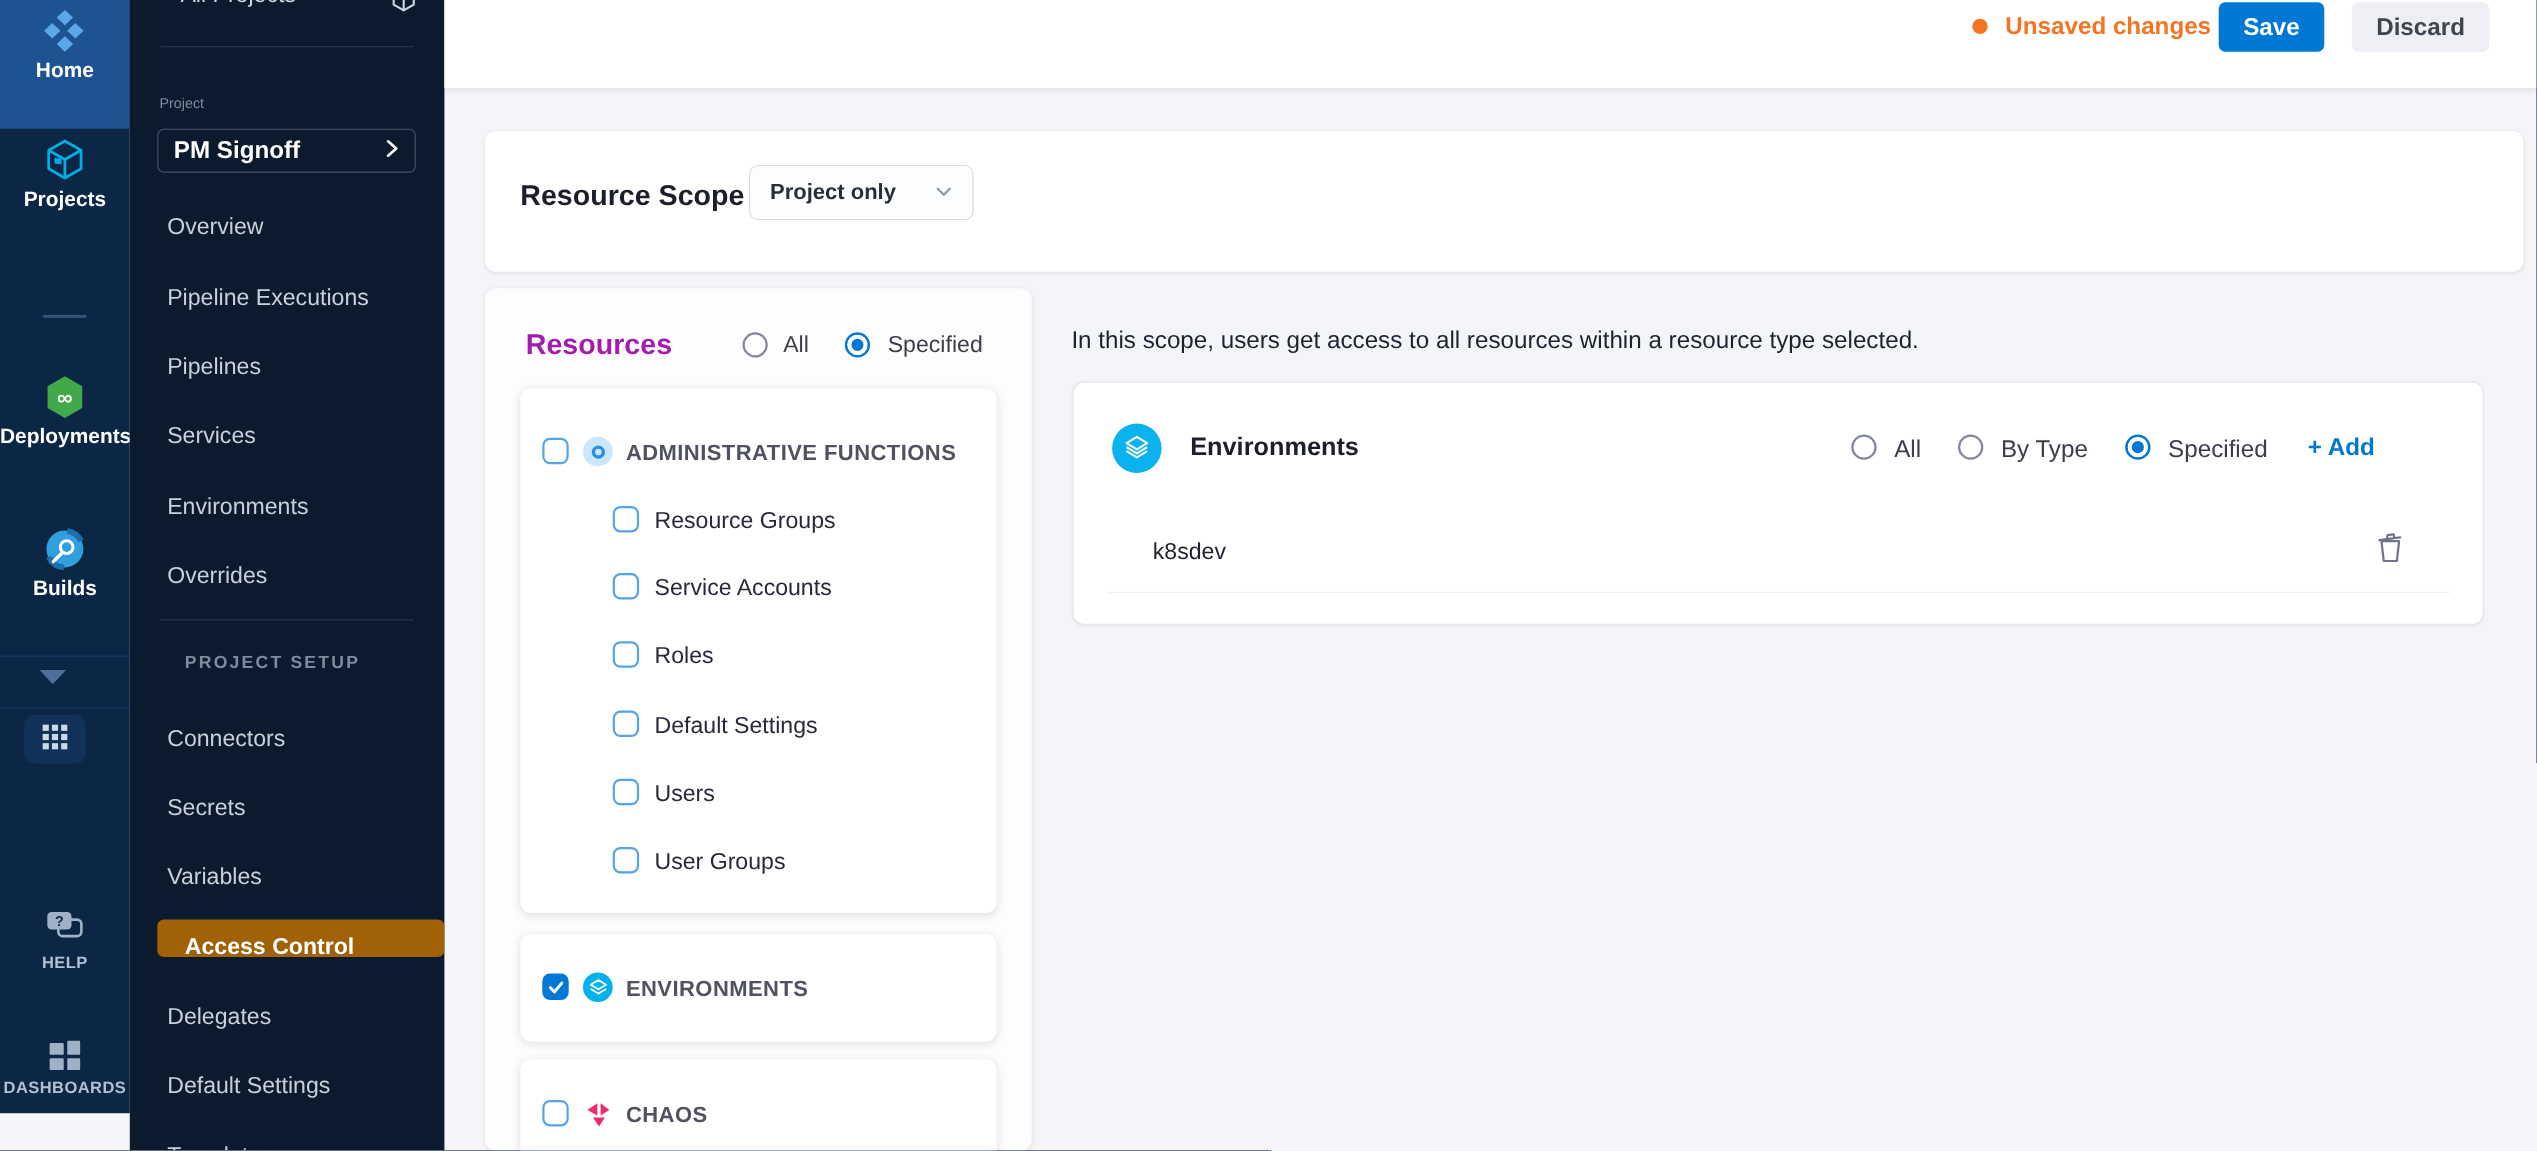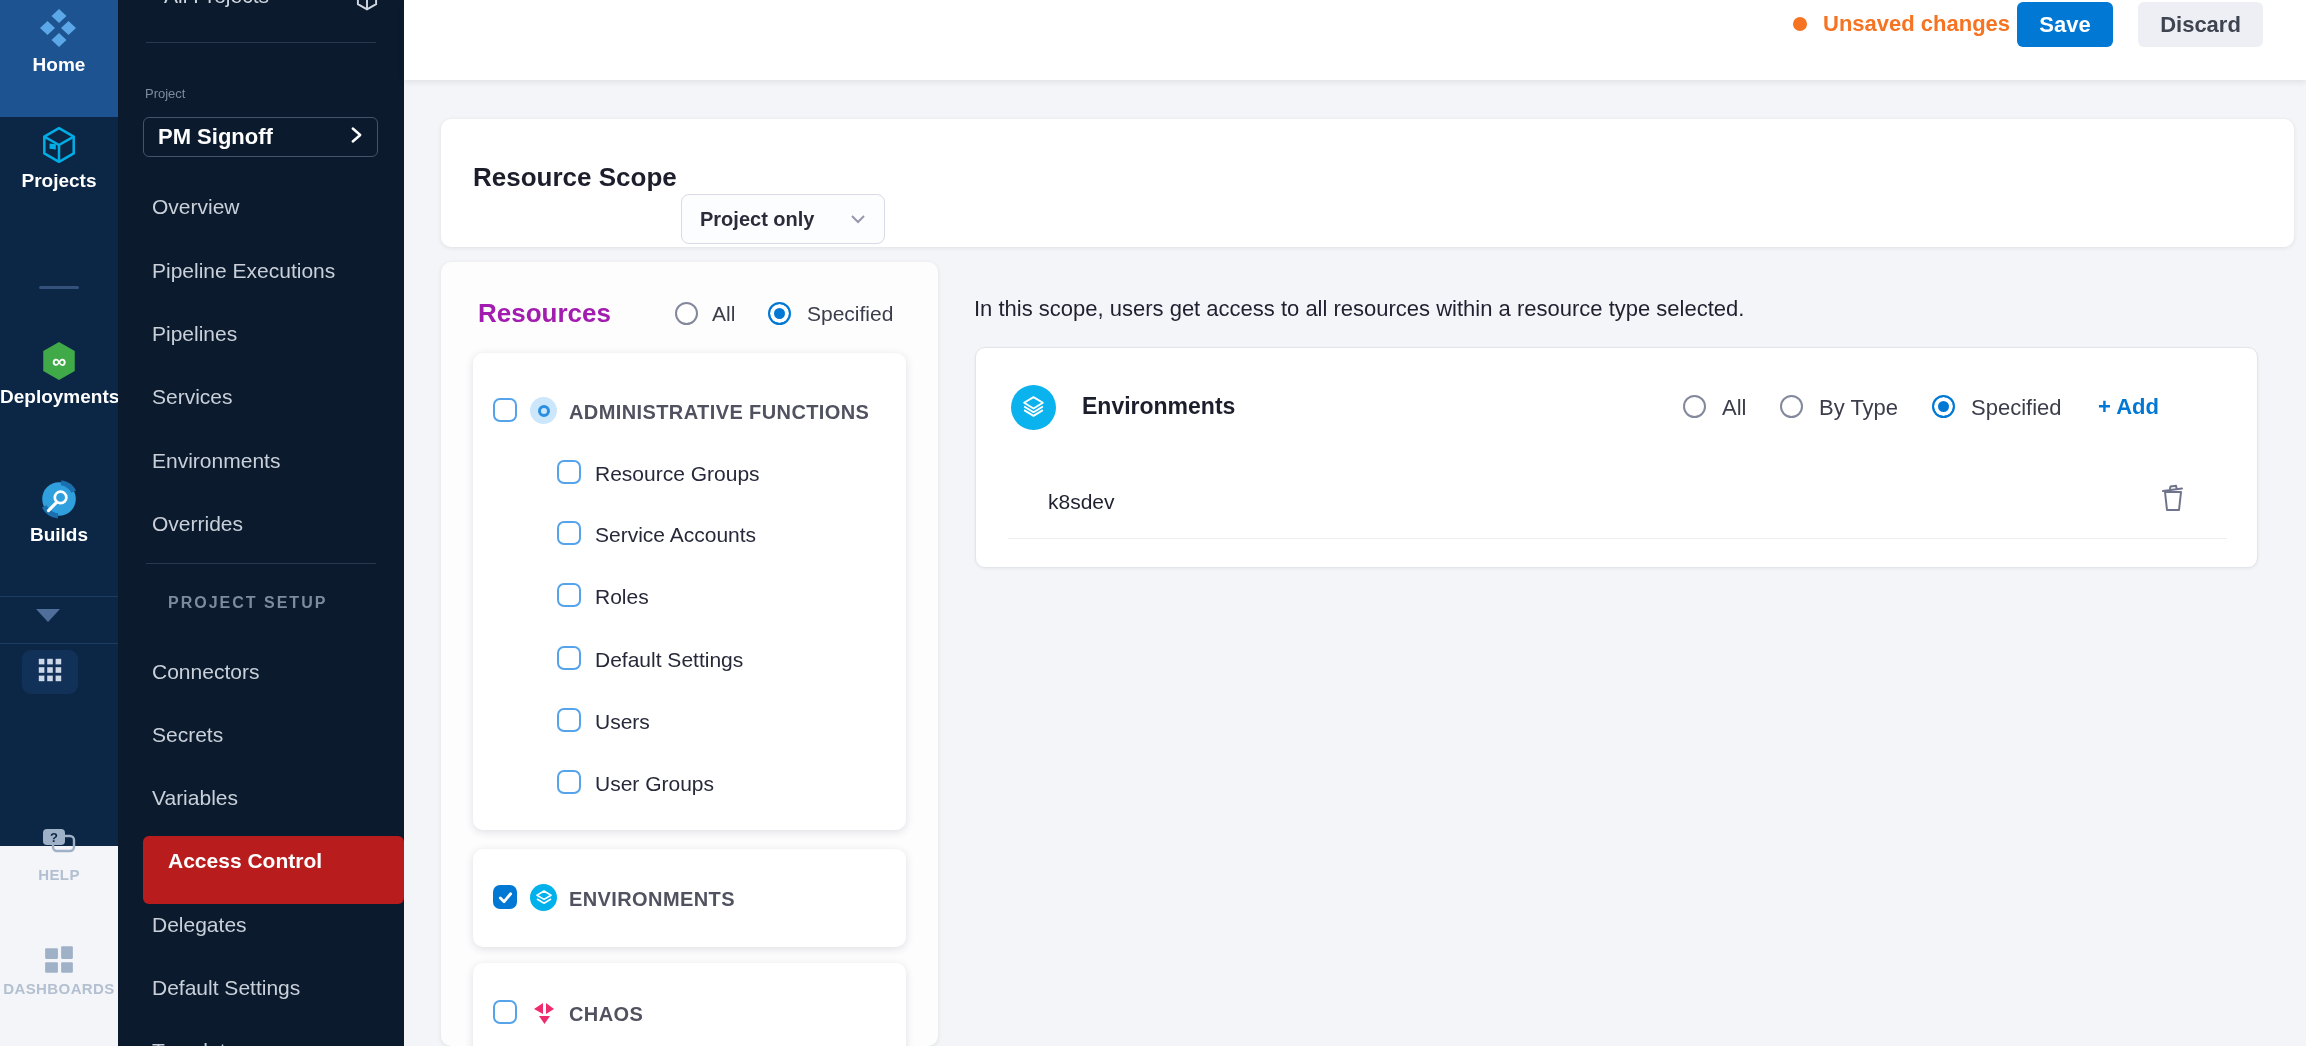--- a/index.html
+++ b/index.html
@@ -1,40 +1,40 @@
 <!DOCTYPE html>
 <html><head>
 <meta charset="utf-8">
 <style>
   html,body{margin:0;padding:0;background:#0c2646;}
   #app{position:relative;width:2306px;height:1046px;overflow:hidden;
        font-family:"Liberation Sans","DejaVu Sans",sans-serif;background:#f4f5f8;}
   .abs{position:absolute;}
 
   
-  .rail{left:0;top:0;width:118px;height:846px;background:#0c2646;}
+  .rail{left:0;top:0;width:118px;height:1012px;background:#0c2646;}
   .rail-item{left:0;width:118px;text-align:center;color:#fff;}
   .rail-item .lbl{display:block;font-size:19px;font-weight:700;color:#fff;}
   .rail-item .lbl.small{font-size:15px;font-weight:700;color:#b3c0d1;letter-spacing:.4px;}
   .home-tile{left:0;top:0;width:118px;height:117px;background:#1d5391;}
   .rail-divider{left:39px;width:40px;border-top:3px solid #33517a;border-radius:2px;}
   .rail-line{left:0;width:118px;border-top:1px solid #1c3c66;}
   .grid-tile{left:22px;top:650px;width:56px;height:44px;background:#123158;border-radius:9px;
              display:flex;align-items:center;justify-content:center;}
 
   
   .sidebar{left:118px;top:0;width:286px;height:1046px;background:#0b1b2d;overflow:hidden;}
   .side-divider{left:28px;width:230px;border-top:1px solid #26394f;}
   .side-label{color:#7d8b9d;font-size:13px;}
   .proj-box{left:25px;top:117px;width:235px;height:40px;border:1.5px solid #44556b;border-radius:6px;
             display:flex;align-items:center;justify-content:space-between;padding:0 14px;box-sizing:border-box;cursor:pointer;}
   .proj-box .nm{color:#fff;font-size:22px;font-weight:700;}
   .side-item{left:0;width:286px;height:48px;line-height:48px;padding-left:34px;box-sizing:border-box;
              color:#c9d0da;font-size:21px;cursor:pointer;white-space:nowrap;}
-  .side-item.active{left:25px;width:261px;background:#b91c1c;color:#fff;font-weight:700;border-radius:6px;height:68px;line-height:50px;padding-left:25px;}
+  .side-item.active{left:25px;width:261px;background:#a16207;color:#fff;font-weight:700;border-radius:6px;height:34px;line-height:50px;padding-left:25px;}
   .setup-head{left:50px;color:#7d8b9d;font-size:16px;font-weight:700;letter-spacing:2px;}
 
   
   .topbar{left:404px;top:0;width:1902px;height:80px;background:#fff;box-shadow:0 2px 6px rgba(40,41,61,.10);}
   .subtitle{left:23px;top:11px;font-size:22px;color:#1f2130;}
   .unsaved-dot{left:1389px;top:17px;width:14px;height:14px;border-radius:50%;background:#f57321;}
   .unsaved-txt{left:1419px;top:11px;font-size:22px;font-weight:600;color:#f57321;}
   .btn{border-radius:6px;font-size:22px;font-weight:700;display:flex;align-items:center;justify-content:center;cursor:pointer;box-sizing:border-box;}
   .btn-save{left:1613px;top:2px;width:96px;height:45px;background:#0278d5;color:#fff;}
   .btn-discard{left:1734px;top:2px;width:125px;height:45px;background:#edeff4;color:#3e4450;}
@@ -225,21 +225,21 @@
 
   <header class="abs topbar">
     <div class="abs unsaved-dot"></div>
     <div class="abs unsaved-txt">Unsaved changes</div>
     <div class="abs btn btn-save">Save</div>
     <div class="abs btn btn-discard">Discard</div>
   </header>
 
   <section class="abs card scope-card">
     <div class="abs scope-label" style="left:32px;top:43px;">Resource Scope</div>
-    <div class="abs dropdown" style="left:240px;top:31px;margin-top:44px;">
+    <div class="abs dropdown" style="left:240px;top:31px;">
       <span class="val">Project only</span>
       <span>
         <svg width="16" height="10" viewBox="0 0 16 10" fill="none">
             <polyline points="2,2 8,8 14,2" stroke="#9497ad" stroke-width="2"></polyline>
           </svg>
       </span>
     </div>
   </section>
 
   <section class="abs card res-card">

